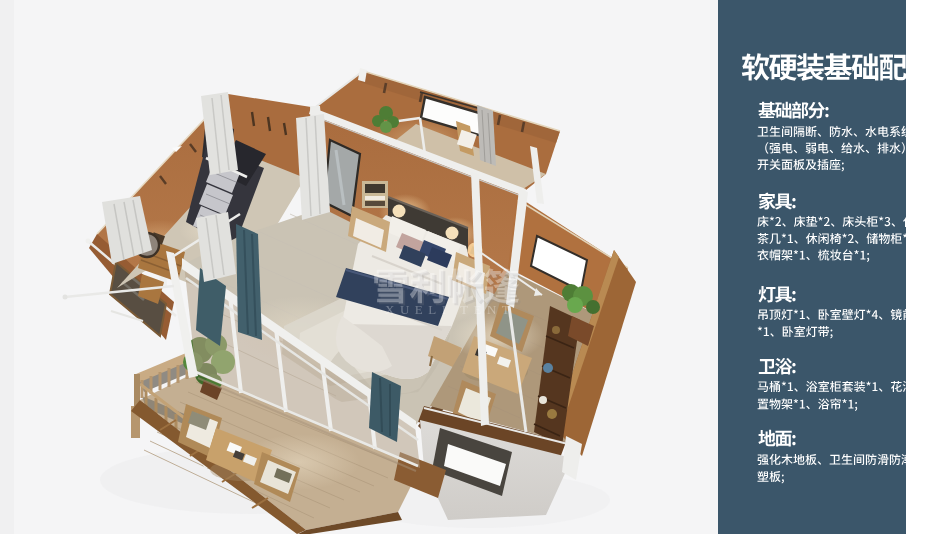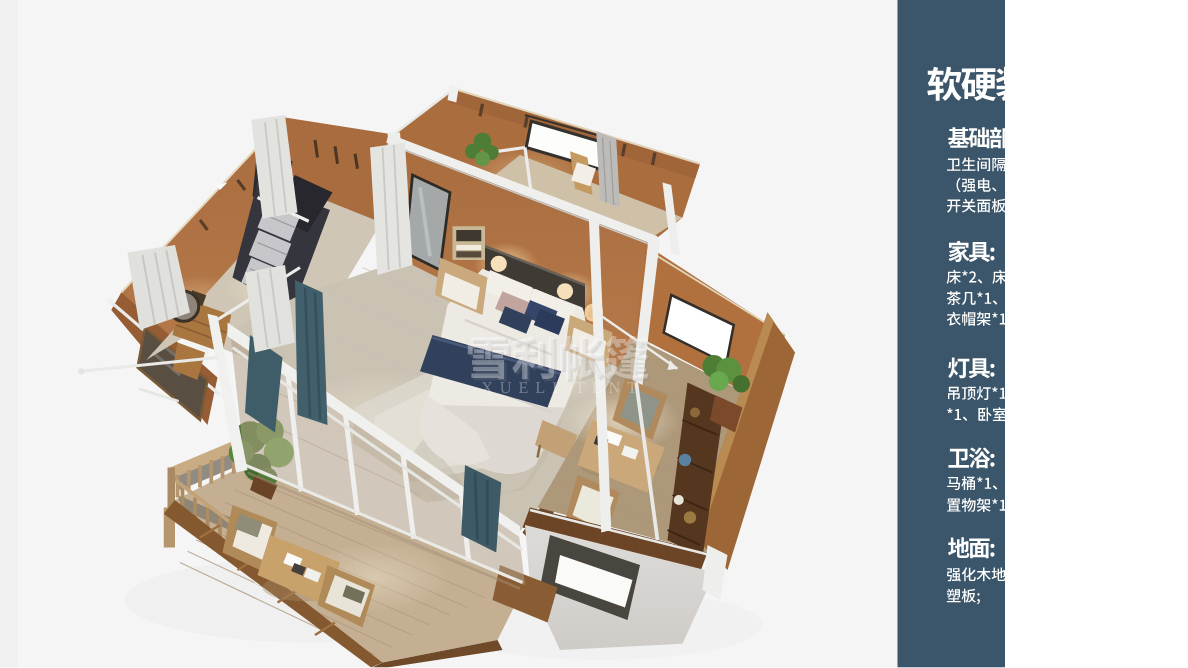--- a/index.html
+++ b/index.html
@@ -1,15 +1,15 @@
 <!DOCTYPE html>
 <html><head><meta charset="utf-8">
 <style>
 html,body{margin:0;padding:0;background:#fff;}
-#page{position:relative;width:804px;height:534px;overflow:hidden;font-family:"Liberation Sans",sans-serif;}
+#page{position:relative;width:906px;height:534px;overflow:hidden;font-family:"Liberation Sans",sans-serif;}
 </style></head>
 <body>
 <div id="page">
 <svg width="950" height="534" viewBox="0 0 950 534">
 <defs>
 <radialGradient id="glow" cx="50%" cy="50%" r="50%">
  <stop offset="0%" stop-color="#ffe3b0" stop-opacity="0.75"></stop>
  <stop offset="100%" stop-color="#ffe3b0" stop-opacity="0"></stop>
 </radialGradient>
 <radialGradient id="glowf" cx="50%" cy="50%" r="50%">

